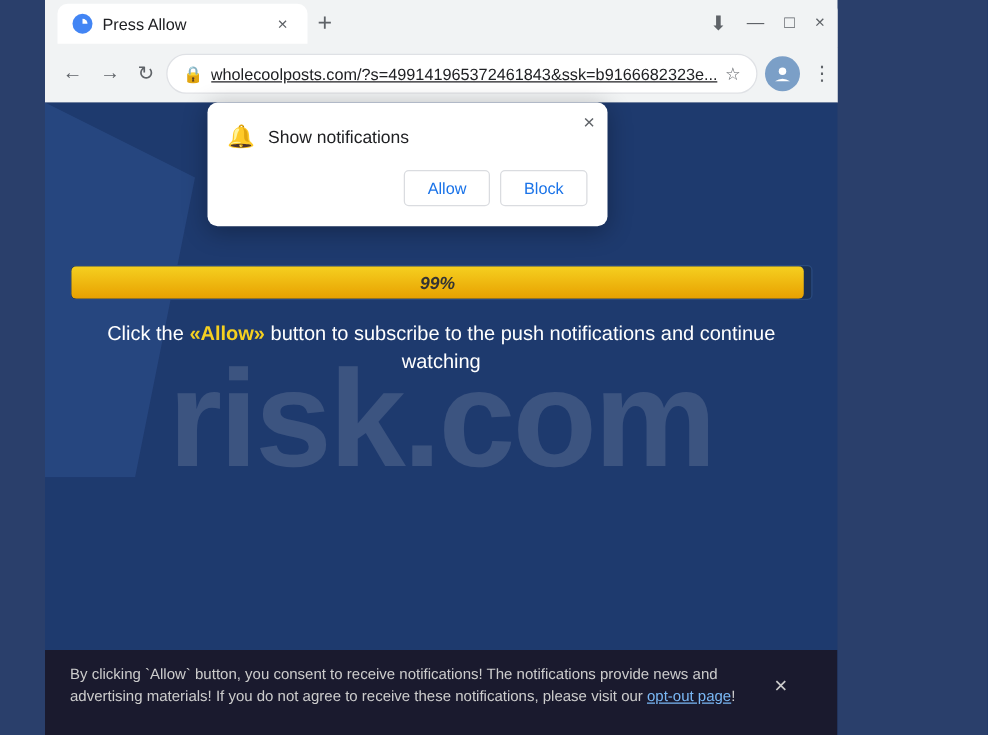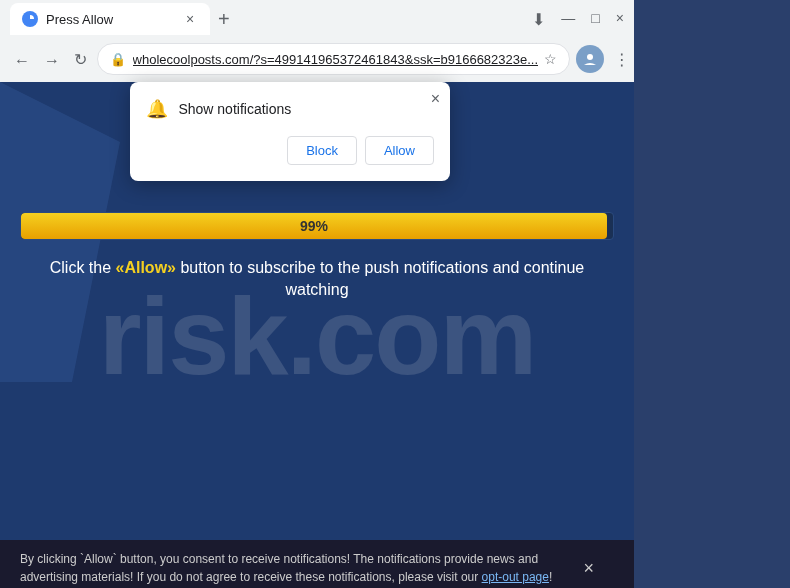--- a/index.html
+++ b/index.html
@@ -302,21 +302,21 @@
       font-weight: bold;
     }
 
     
     .bottom-bar {
       position: absolute;
       bottom: 0;
       left: 0;
       right: 0;
       background: #1a1a2e;
-      padding: 10px 40px 2px 20px;
+      padding: 10px 40px 22px 20px;
       color: #cccccc;
       font-size: 12px;
       line-height: 1.5;
       display: flex;
       align-items: center;
       justify-content: space-between;
     }
     .bottom-bar-text {
       flex: 1;
     }
@@ -328,21 +328,21 @@
     .bottom-close {
       color: #cccccc;
       font-size: 18px;
       cursor: pointer;
       margin-left: 16px;
     }
   </style>
 </head>
 <body>
 
-<div style="position:relative; width:634px; height:588px;">
+<div style="position:relative; width:634px; height:588px;margin-left:36px;">
 
   <div class="browser-chrome">
 
     <div class="title-bar">
       <div class="tab-bar">
         <div class="tab">
           <div class="tab-favicon">
             <svg width="12" height="12" viewBox="0 0 12 12">
                 <circle cx="6" cy="6" r="5" fill="#4285f4"></circle>
                 <path d="M6 2 A4 4 0 0 1 10 6 L6 6 Z" fill="#ffffff"></path>
@@ -385,36 +385,36 @@
     </div>
   </div>
 
   <div class="notification-popup">
     <span class="popup-close">×</span>
     <div class="popup-notification-row">
       <span class="bell-icon">🔔</span>
       <span class="popup-notification-text">Show notifications</span>
     </div>
     <div class="popup-buttons">
+      <button class="popup-btn">Allow</button>
       <button class="popup-btn">Block</button>
-      <button class="popup-btn">Allow</button>
     </div>
   </div>
 
   <div class="page-content">
 
     <div class="left-shape"></div>
 
     <div class="watermark">
       <span class="watermark-text">risk.com</span>
     </div>
 
     <div class="progress-section">
       <div class="progress-bar-outer">
-        <div class="progress-bar-inner" style="width:99%;">
+        <div class="progress-bar-inner" style="width:99%;font-style:italic;">
           <span>99%</span>
         </div>
       </div>
     </div>
 
     <div class="instructions">
       <span>Click the </span><span class="allow-highlight">«Allow»</span><span> button to subscribe to the push notifications and continue watching</span>
     </div>
 
     <div class="bottom-bar">

